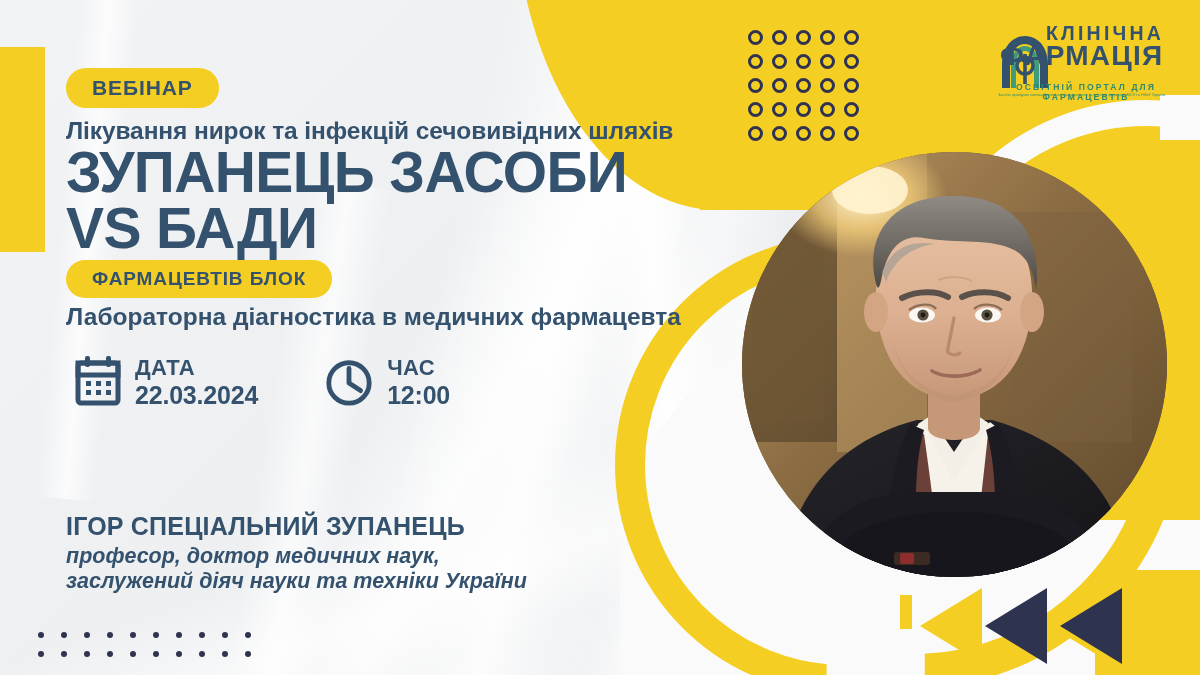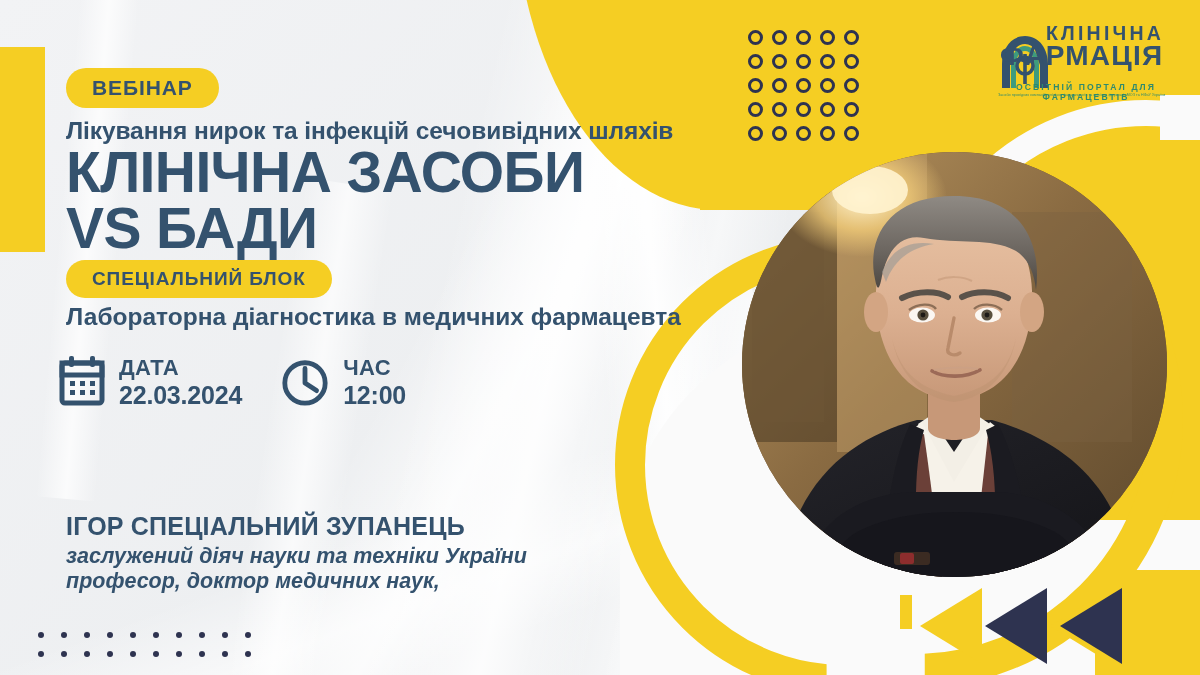--- a/index.html
+++ b/index.html
@@ -111,21 +111,21 @@
     color:var(--n2);letter-spacing:-.1px;
   }
   .title{
     position:absolute;left:66px;top:145px;font-size:57px;font-weight:bold;line-height:.98;
     color:var(--n2);letter-spacing:-.6px;
   }
   .special-line{
     position:absolute;left:66px;top:303px;font-size:24.5px;font-weight:bold;color:var(--n2);
   }
 
-  .meta{position:absolute;left:58px;top:355px;display:flex;gap:38px;align-items:center;}
+  .meta{position:absolute;left:74px;top:355px;display:flex;gap:66px;align-items:center;}
   .meta-item{display:flex;gap:13px;align-items:flex-start;}
   .meta-txt{line-height:1.12;padding-top:1px;}
   .meta-label{font-size:22px;font-weight:bold;color:var(--n2);letter-spacing:.4px;}
   .meta-val{font-size:25px;font-weight:bold;color:var(--n2);letter-spacing:-.2px;}
 
   .sp-name{position:absolute;left:66px;top:512px;font-size:25px;font-weight:bold;color:var(--n2);letter-spacing:.2px;}
   .sp-role{position:absolute;left:66px;top:544px;font-size:21.5px;font-style:italic;font-weight:bold;color:var(--n2);line-height:1.18;}
 
   
   .logo{position:absolute;left:986px;top:18px;width:190px;height:80px;}
@@ -306,25 +306,25 @@
       <i></i>
     </div>
 
   <div class="content">
 
     <div class="badge b-webinar">ВЕБІНАР</div>
 
     <div class="subtitle">Лікування нирок та інфекцій сечовивідних шляхів</div>
 
     <div class="title">
-      <div>КЛІНІЧНА ЗАСОБИ</div>
+      <div>ЗУПАНЕЦЬ ЗАСОБИ</div>
       <div>VS БАДИ</div>
     </div>
 
-    <div class="badge b-special">СПЕЦІАЛЬНИЙ БЛОК</div>
+    <div class="badge b-special">ФАРМАЦЕВТІВ БЛОК</div>
 
     <div class="special-line">Лабораторна діагностика в медичних фармацевта</div>
 
     <div class="meta">
       <div class="meta-item">
         <span>
           <svg width="48" height="52" viewBox="0 0 48 52" aria-hidden="true">
             <rect x="4" y="8" width="40" height="40" rx="3" fill="none" stroke="#34526E" stroke-width="5"></rect>
             <rect x="4" y="8" width="40" height="12" fill="none" stroke="#34526E" stroke-width="5"></rect>
             <rect x="11" y="1" width="5" height="11" rx="2" fill="#34526E"></rect>
@@ -354,22 +354,22 @@
           <span class="meta-label">ЧАС</span><br>
           <span class="meta-val">12:00</span>
         </span>
       </div>
     </div>
 
 
     <div class="sp-name">ІГОР СПЕЦІАЛЬНИЙ ЗУПАНЕЦЬ</div>
 
     <div class="sp-role">
+      <div>професор, доктор медичних наук,</div>
       <div>заслужений діяч науки та техніки України</div>
-      <div>професор, доктор медичних наук,</div>
     </div>
   </div>
 
   <div class="logo">
     <span class="logo-arch">
       <svg width="62" height="62" viewBox="0 0 62 62" aria-hidden="true">
         <path d="M31 4 C46 4 54 18 54 32 L54 56 L46 56 L46 32 C46 22 40 12 31 12 C22 12 16 22 16 32 L16 56 L8 56 L8 32 C8 18 16 4 31 4 Z" fill="#34526E"></path>
         <path d="M31 14 C40 14 45 24 45 33 L45 56 L40 56 L40 33 C40 26 37 19 31 19 C25 19 22 26 22 33 L22 56 L17 56 L17 33 C17 24 22 14 31 14 Z" fill="#3E9B7E"></path>
         <circle cx="31" cy="34" r="8" fill="none" stroke="#34526E" stroke-width="3.5"></circle>
         <rect x="29.2" y="22" width="3.6" height="30" fill="#34526E"></rect>

